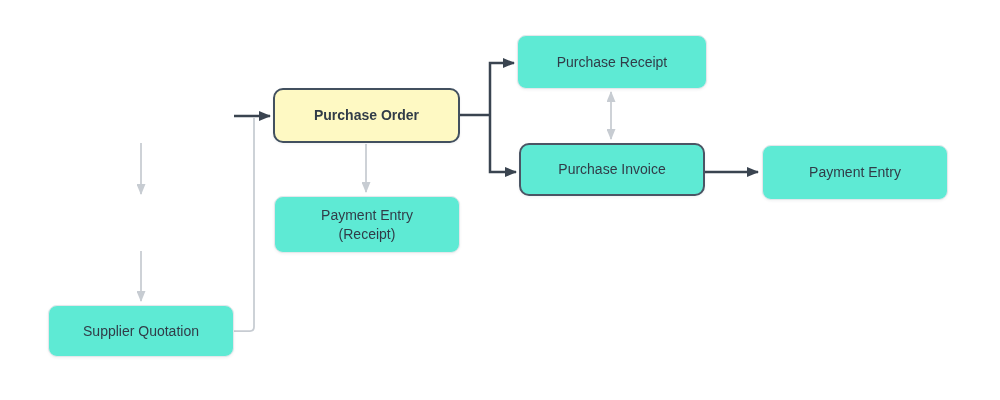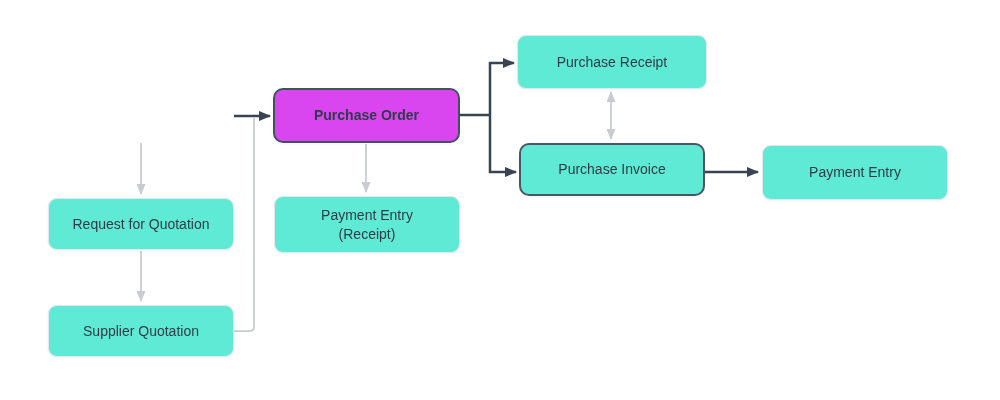--- a/index.html
+++ b/index.html
@@ -26,21 +26,21 @@
     border-radius: 9px;
     box-shadow: 0 1px 3px rgba(25, 39, 52, 0.06);
     color: #313c48;
     font-size: 14px;
     font-weight: 500;
     text-align: center;
     line-height: 19px;
     z-index: 2;
   }
   .node--highlight {
-    background: #d946ef;
+    background: #fef9c3;
     border: 2px solid #42505f;
     border-radius: 10px;
     font-weight: 700;
   }
   .node--outlined {
     border: 2px solid #4b5564;
     border-radius: 10px;
     font-weight: 400;
   }
   
@@ -75,23 +75,20 @@
     <path d="M611,92 L611,139" stroke="#c7ccd2" stroke-width="1.75" fill="none" marker-start="url(#arrow-light)" marker-end="url(#arrow-light)"></path>
 
     <path d="M234,116 L270,116" stroke="#3a4450" stroke-width="2.5" fill="none" marker-end="url(#arrow-dark)"></path>
     <path d="M460,115 L490,115" stroke="#3a4450" stroke-width="2.5" fill="none"></path>
     <path d="M490,115 L490,63 L514,63" stroke="#3a4450" stroke-width="2.5" fill="none" marker-end="url(#arrow-dark)"></path>
     <path d="M490,115 L490,172 L516,172" stroke="#3a4450" stroke-width="2.5" fill="none" marker-end="url(#arrow-dark)"></path>
     <path d="M705,172 L758,172" stroke="#3a4450" stroke-width="2.5" fill="none" marker-end="url(#arrow-dark)"></path>
   </svg>
 
 
-  <div class="node" id="n-request-for-quotation">
-    <span>Request for Quotation</span>
-  </div>
 
   <div class="node" id="n-supplier-quotation">
     <span>Supplier Quotation</span>
   </div>
 
   <div class="node node--highlight" id="n-purchase-order">
     <span>Purchase Order</span>
   </div>
 
   <div class="node" id="n-payment-entry-advance">

